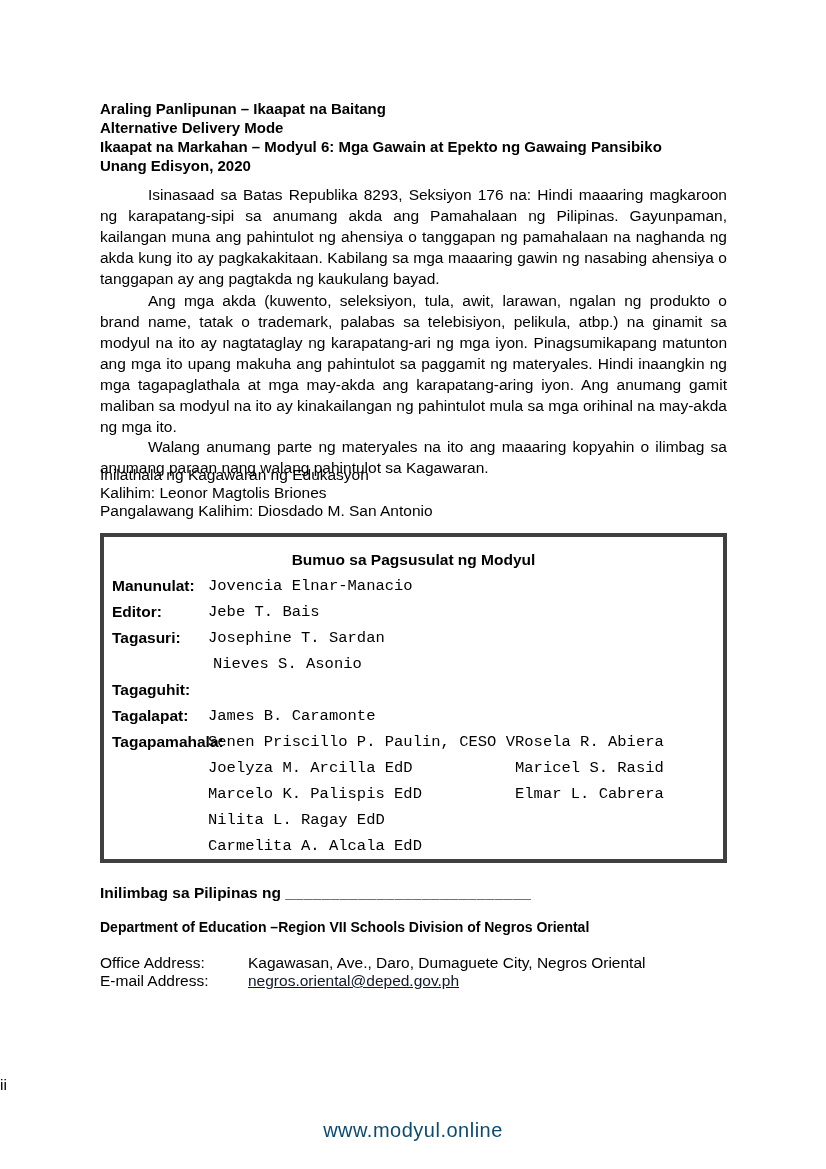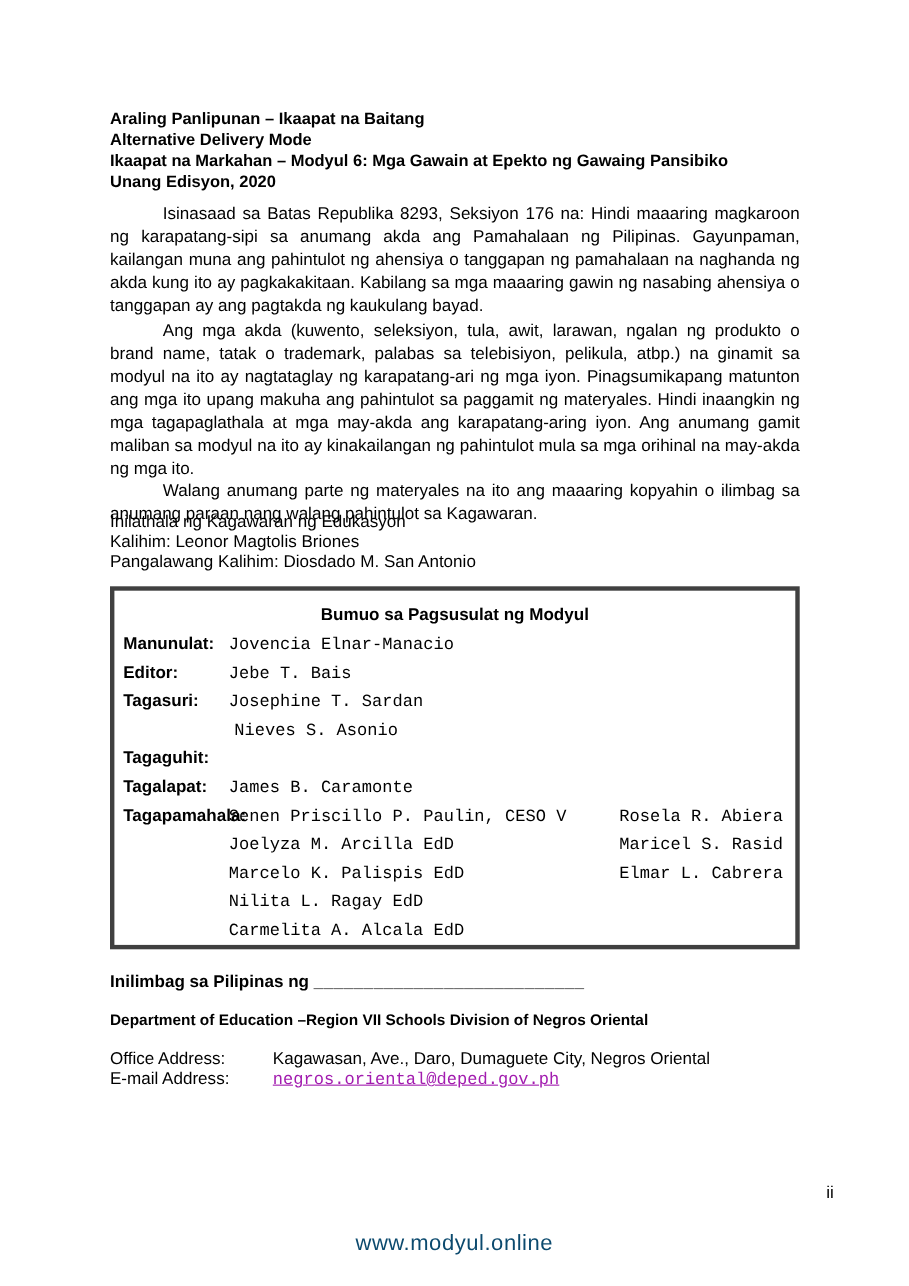--- a/index.html
+++ b/index.html
@@ -51,43 +51,42 @@
   .c-row { display: flex; }
   .c-label {
     width: 96px; flex: 0 0 96px;
     font-weight: bold;
     font-size: 15.5px; line-height: 26px;
     white-space: nowrap;
   }
   .c-value { font-size: 15.5px; line-height: 26px; white-space: nowrap; font-family: Liberation Mono, monospace; }
   .c-value-stack .c-value.indented { padding-left: 5px; }
   .c-col-left { width: 307px; flex: 0 0 307px; }
-  .c-col-right { flex: 1; margin-left: 48px; }
+  .c-col-right { flex: 1; }
 
   
   .printed-line { left: 100px; top: 883px; font-size: 15.5px; font-weight: bold; line-height: 19px; white-space: nowrap; }
   .printed-blank { letter-spacing: 0.5px; }
 
   
   .division-line { left: 100px; top: 918px; font-size: 14px; font-weight: bold; line-height: 19px; white-space: nowrap; }
 
   
   .contact-block { left: 100px; top: 954px; width: 627px; }
   .contact-row { display: flex; font-size: 15.5px; line-height: 18px; }
   .contact-label { width: 148px; flex: 0 0 148px; white-space: nowrap; }
   .contact-value { white-space: nowrap; }
   a.email-link, .email-link {
-    color: #a21caf;
+    color: #0f172a;
     text-decoration: underline;
     cursor: pointer;
-    font-family: Liberation Mono, monospace;
   }
 
   
-  .page-number { left: 0; top: 1076px; width: 758px; text-align: right; font-size: 15.5px; line-height: 18px; }
+  .page-number { left: 0; top: 1076px; width: 758px; text-align: left; font-size: 15.5px; line-height: 18px; }
   .watermark {
     left: 0; top: 1118px; width: 826px;
     text-align: center;
     font-size: 20px; line-height: 24px;
     color: #0c4a6e;
     letter-spacing: 0.5px;
   }
 </style>
 </head>
 <body>

